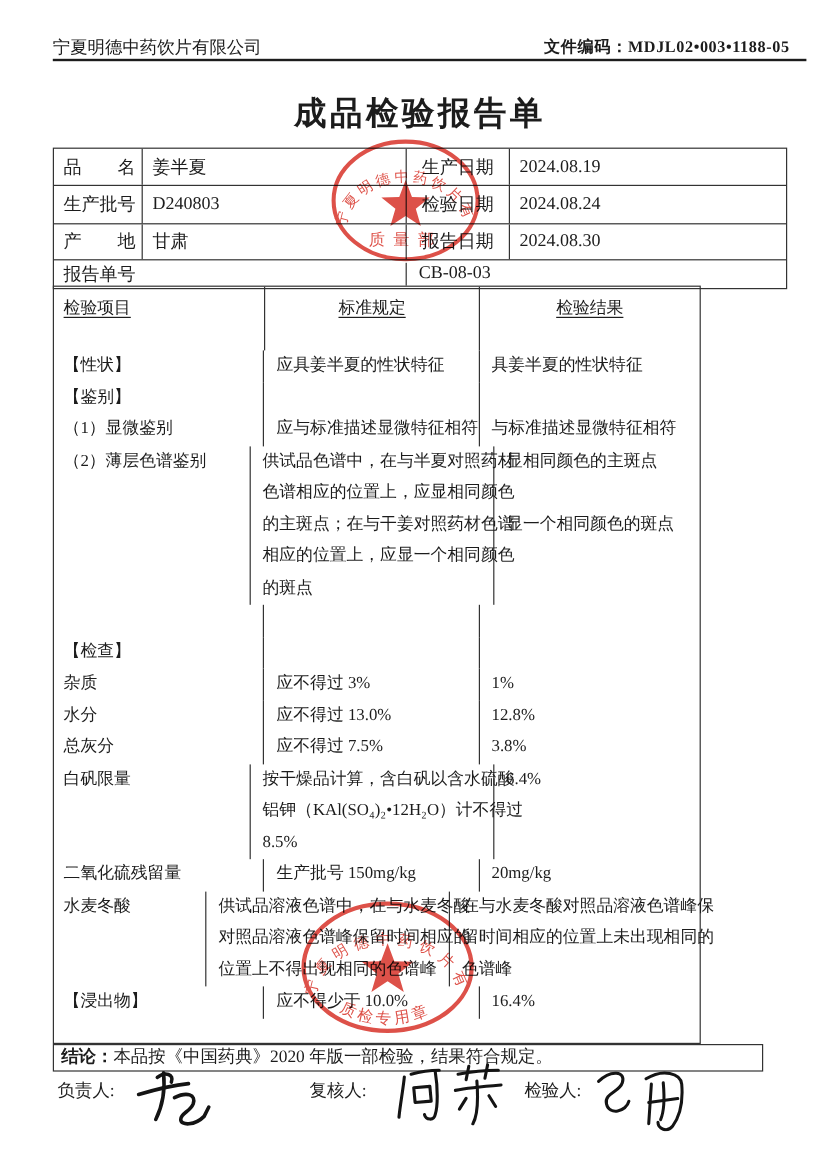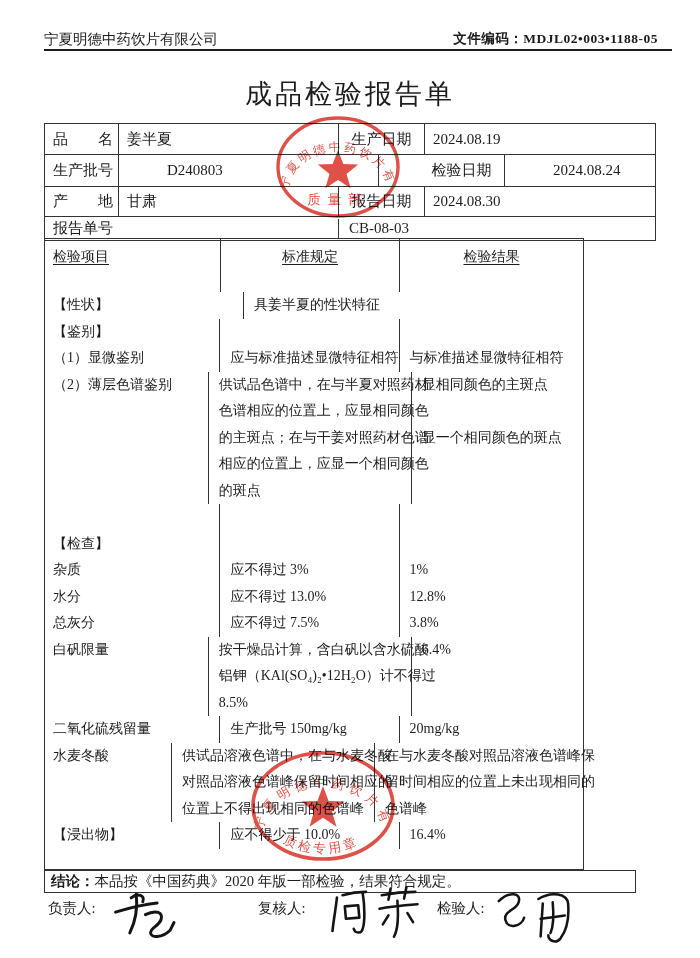--- a/index.html
+++ b/index.html
@@ -6,35 +6,35 @@
   body{
     width:700px;height:958px;position:relative;background:#ffffff;
     font-family:"Liberation Serif","DejaVu Serif",serif;color:#1c1c1c;
     overflow:hidden;
   }
   
   .hdr-company{position:absolute;left:44px;top:30px;font-size:14.5px;}
   .hdr-code{position:absolute;right:42px;top:30px;font-size:13.5px;font-weight:600;letter-spacing:.5px;}
   .hdr-rule{position:absolute;left:44px;top:49px;width:628px;border-top:2px solid #1c1c1c;}
   .doc-title{position:absolute;left:0;top:76px;width:700px;text-align:center;
-    font-size:27px;font-weight:normal;letter-spacing:3px;}
+    font-size:27px;font-weight:bold;letter-spacing:3px;}
   
   .info-table{position:absolute;left:44px;top:123px;width:612px;border:1px solid #333;box-sizing:border-box;background:transparent;}
   .info-row{display:flex;border-bottom:1px solid #333;}
   .info-row:last-child{border-bottom:none;align-items:center;}
   .info-cell{box-sizing:border-box;border-right:1px solid #333;display:flex;align-items:center;
     padding-left:8px;font-size:15px;white-space:pre;}
   .info-cell.last{border-right:none;}
   .info-cell.c-label{width:74px;}
   .info-cell.c-value{width:220px;}
   .info-cell.c-label2{width:86px;justify-content:center;padding-left:0;}
   .info-cell.c-value2{width:230px;flex:1;}
   .info-cell.c-repno{width:294px;}
   .info-cell.c-repval{flex:1;padding-left:10px;}
-  .r30{height:30px;} .r31{height:31px;gap:40px;} .r29{height:29px;} .r23{height:23px;}
+  .r30{height:30px;} .r31{height:31px;} .r29{height:29px;} .r23{height:23px;}
   
   .spec-table{position:absolute;left:44px;top:238px;width:540px;height:632px;
     border:1px solid #333;box-sizing:border-box;font-size:14px;}
   .spec-row{display:flex;}
   .spec-cell{box-sizing:border-box;border-right:1px solid #333;}
   .spec-cell.c1{width:199px;padding-left:8px;}
   .spec-cell.c2{width:203px;padding-left:10px;}
   .spec-cell.c3{width:208px;padding-left:10px;border-right:none;}
   .spec-head{height:53px;}
   .spec-head .spec-cell{padding-top:9px;}
@@ -89,20 +89,23 @@
 <div class="spec-table">
   <div class="spec-row spec-head">
     <div class="spec-cell c1"><span>检验项目</span></div>
     <div class="spec-cell c2"><span>标准规定</span></div>
     <div class="spec-cell c3"><span>检验结果</span></div>
   </div>
   <div id="spec-rows">
       <div class="spec-row">
         <div class="spec-cell c1">
           <div class="line">【性状】</div>
+        </div>
+        <div class="spec-cell c2">
+          <div class="line">应具姜半夏的性状特征</div>
         </div>
         <div class="spec-cell c3">
           <div class="line">具姜半夏的性状特征</div>
         </div>
       </div>
       <div class="spec-row">
         <div class="spec-cell c1">
           <div class="line">【鉴别】</div>
         </div>
         <div class="spec-cell c2">

